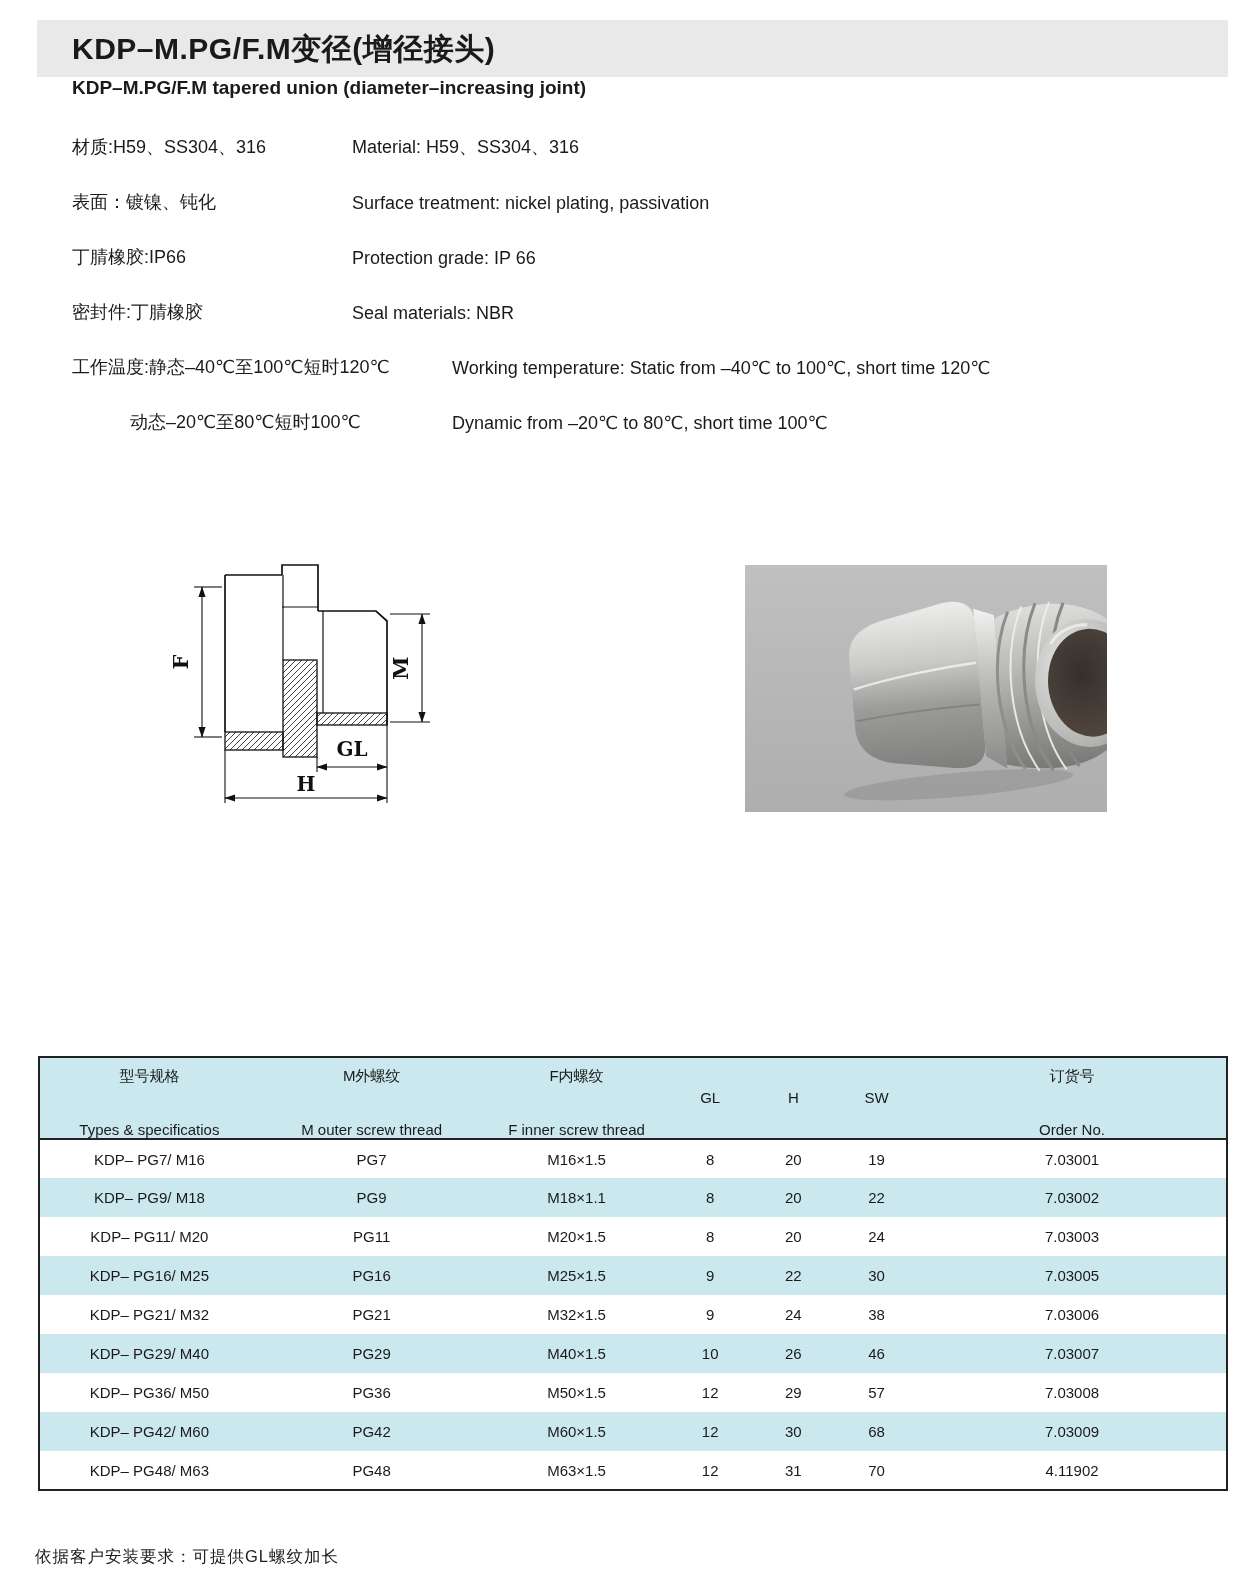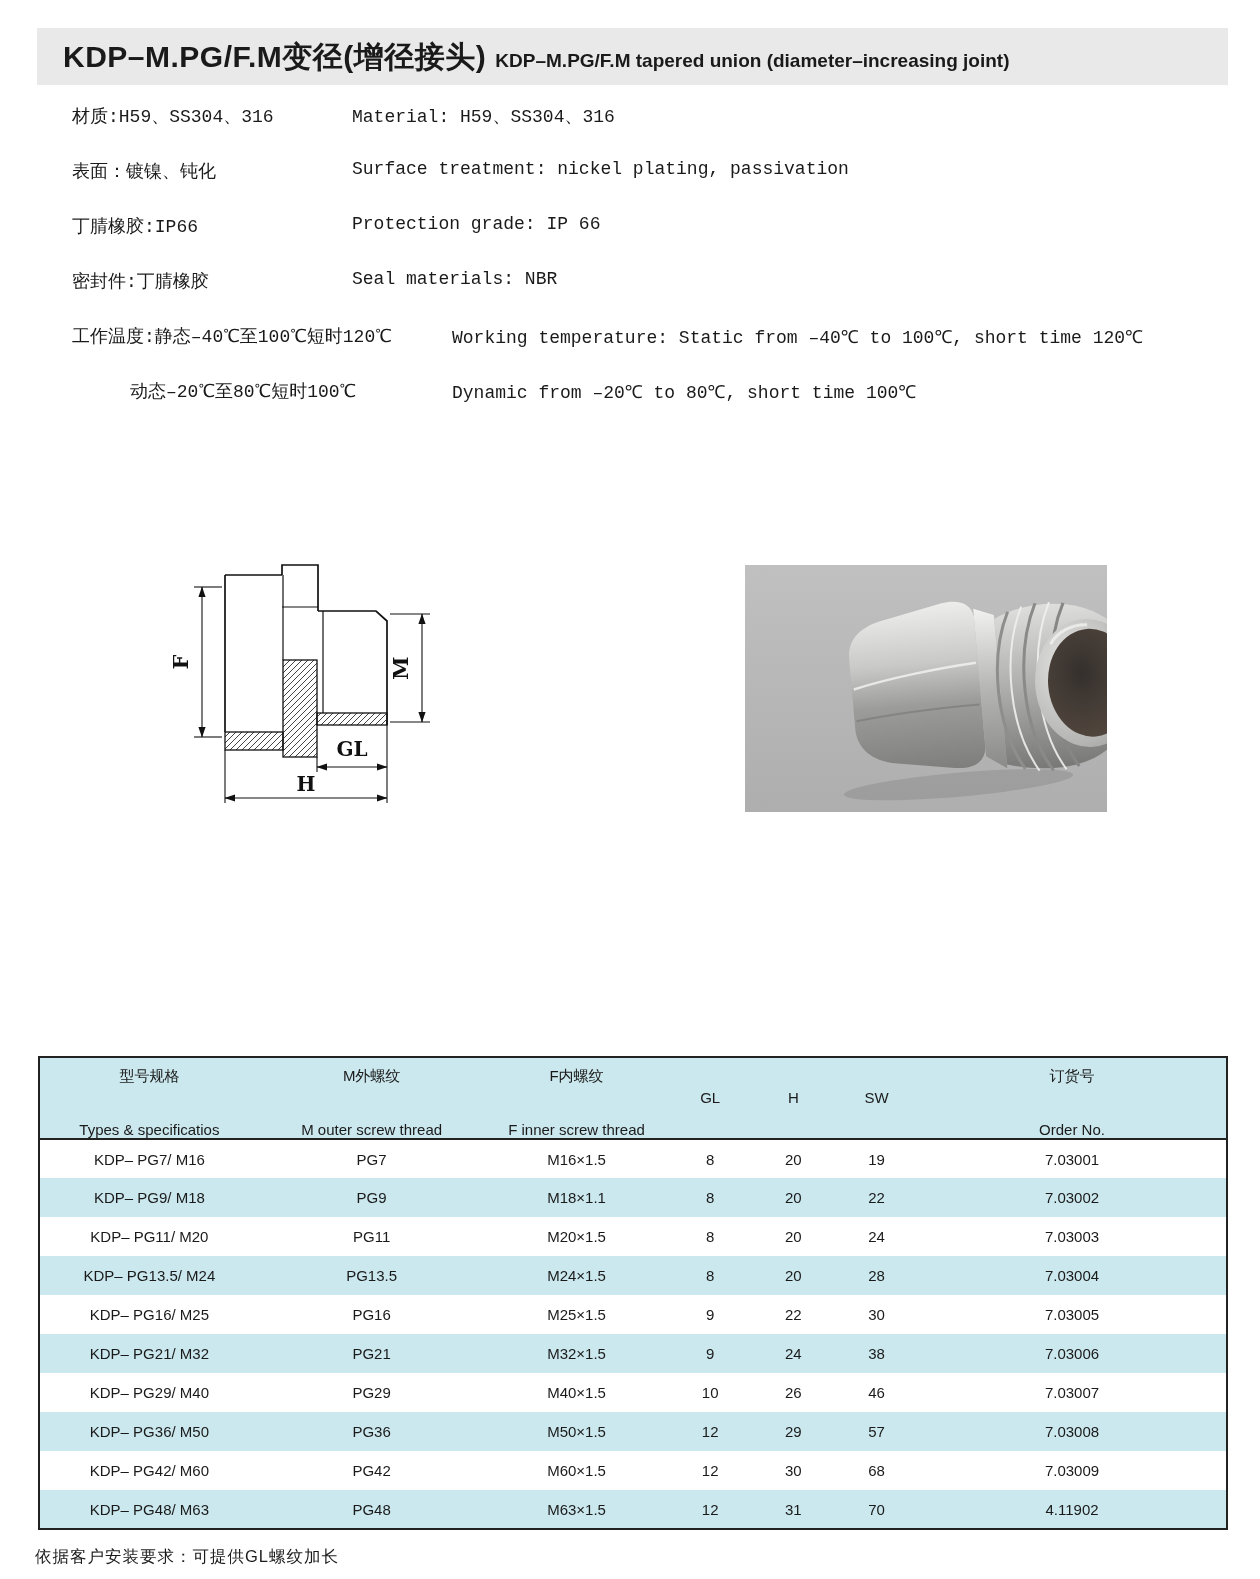--- a/index.html
+++ b/index.html
@@ -7,28 +7,28 @@
     --accent:#cbe8ee;
     --ink:#1a1a1a;
     --border:#222222;
   }
   *{box-sizing:border-box;}
   html,body{margin:0;padding:0;background:#ffffff;}
   body{font-family:"Liberation Sans","DejaVu Sans",sans-serif;color:var(--ink);}
   .page{position:relative;width:1260px;height:1579px;background:#fff;overflow:hidden;}
 
   
-  .title-bar{position:absolute;left:37px;top:28px;width:1191px;height:57px;
-    background:var(--bar-bg);display:flex;align-items:baseline;padding:0 0 0 26px;}
+  .title-bar{position:absolute;left:37px;top:20px;width:1191px;height:57px;
+    background:var(--bar-bg);display:flex;align-items:baseline;padding:0 0 0 26px;flex-direction:column;}
   .title-zh{font-size:30px;font-weight:bold;letter-spacing:.5px;line-height:57px;white-space:nowrap;}
   .title-en{font-size:19px;margin-left:9px;white-space:nowrap;font-weight:bold;}
 
   
   .specs{position:absolute;left:72px;top:104px;width:1120px;}
-  .spec-row{display:flex;align-items:flex-start;height:55px;font-size:18px;font-family:Liberation Mono, monospace;}
+  .spec-row{display:flex;align-items:flex-end;height:55px;font-size:18px;}
   .spec-zh{width:280px;flex:0 0 auto;}
   .spec-en{flex:1;}
   .spec-row:nth-child(5) .spec-zh{width:380px;}
   .spec-row:nth-child(6) .spec-zh{width:380px;padding-left:58px;}
 
   
   .drawing-wrap{position:absolute;left:150px;top:548px;width:320px;height:275px;}
   .photo-wrap{position:absolute;left:745px;top:565px;width:362px;height:247px;}
 
   
@@ -255,29 +255,20 @@
         <tr>
           <td>KDP– PG11/ M20</td>
           <td>PG11</td>
           <td>M20×1.5</td>
           <td>8</td>
           <td>20</td>
           <td>24</td>
           <td>7.03003</td>
         </tr>
         <tr>
-          <td>KDP– PG13.5/ M24</td>
-          <td>PG13.5</td>
-          <td>M24×1.5</td>
-          <td>8</td>
-          <td>20</td>
-          <td>28</td>
-          <td>7.03004</td>
-        </tr>
-        <tr>
           <td>KDP– PG16/ M25</td>
           <td>PG16</td>
           <td>M25×1.5</td>
           <td>9</td>
           <td>22</td>
           <td>30</td>
           <td>7.03005</td>
         </tr>
         <tr>
           <td>KDP– PG21/ M32</td>

